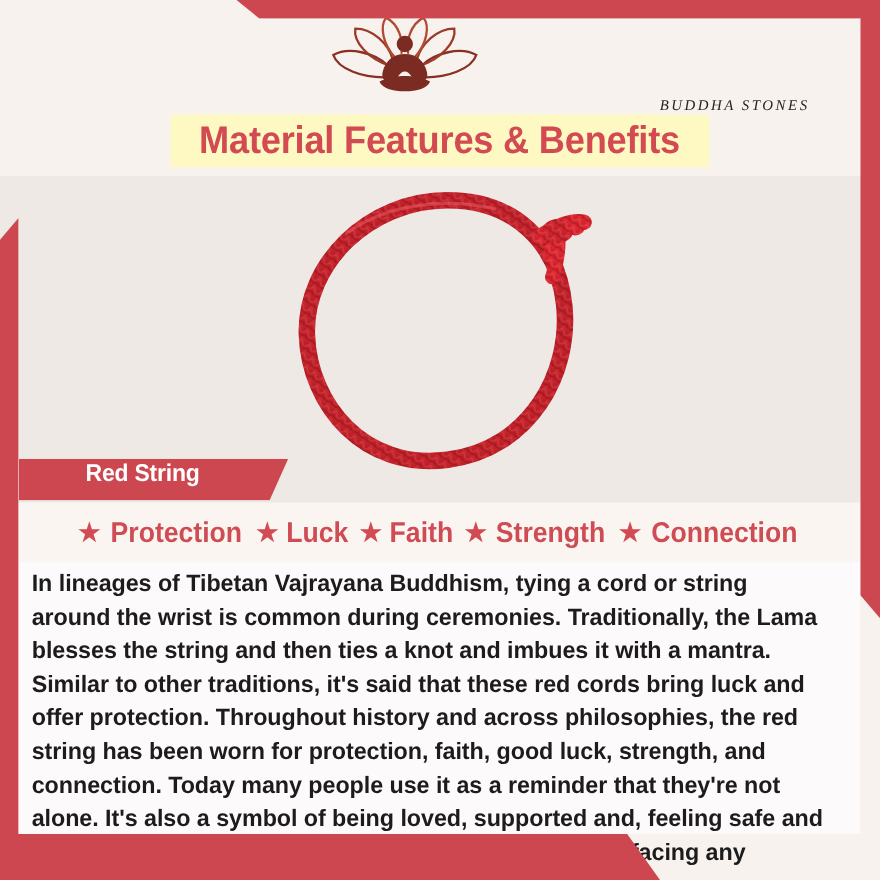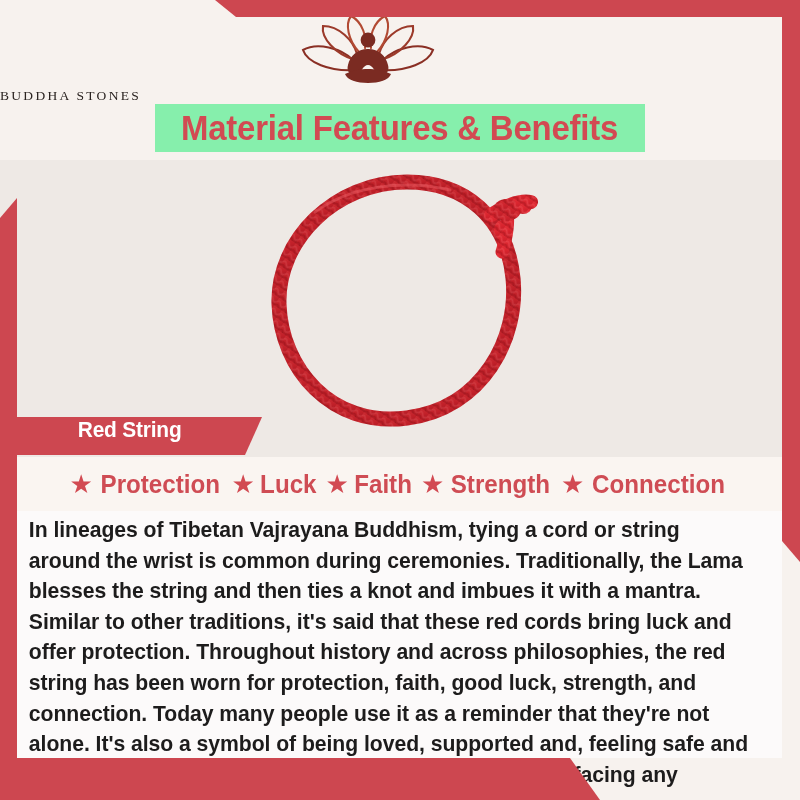--- a/index.html
+++ b/index.html
@@ -72,21 +72,22 @@
     width: 800px;
     height: 160px;
     background: #f7f2ee;
     z-index: 2;
   }
   .logo-wrap {
     position: absolute;
     top: 14px;
     left: 0;
     width: 736px;
-    text-align: left;
+    text-align: right;
+    font-style: italic;
   }
   .logo-mark {
     display: block;
     margin: 0 auto;
   }
   .logo-text {
     display: block;
     margin-top: 2px;
     font-family: "Liberation Serif", serif;
     font-size: 13.5px;
@@ -95,21 +96,21 @@
     font-weight: 400;
   }
 
   
   .title-band {
     position: absolute;
     top: 104px;
     left: 155px;
     width: 490px;
     height: 48px;
-    background: #86efac;
+    background: #fef9c3;
     z-index: 4;
     display: flex;
     align-items: center;
     justify-content: center;
   }
   .title-text {
     font-family: "Liberation Sans Narrow", "Liberation Sans", sans-serif;
     font-weight: 700;
     font-size: 35px;
     color: #d24a52;

